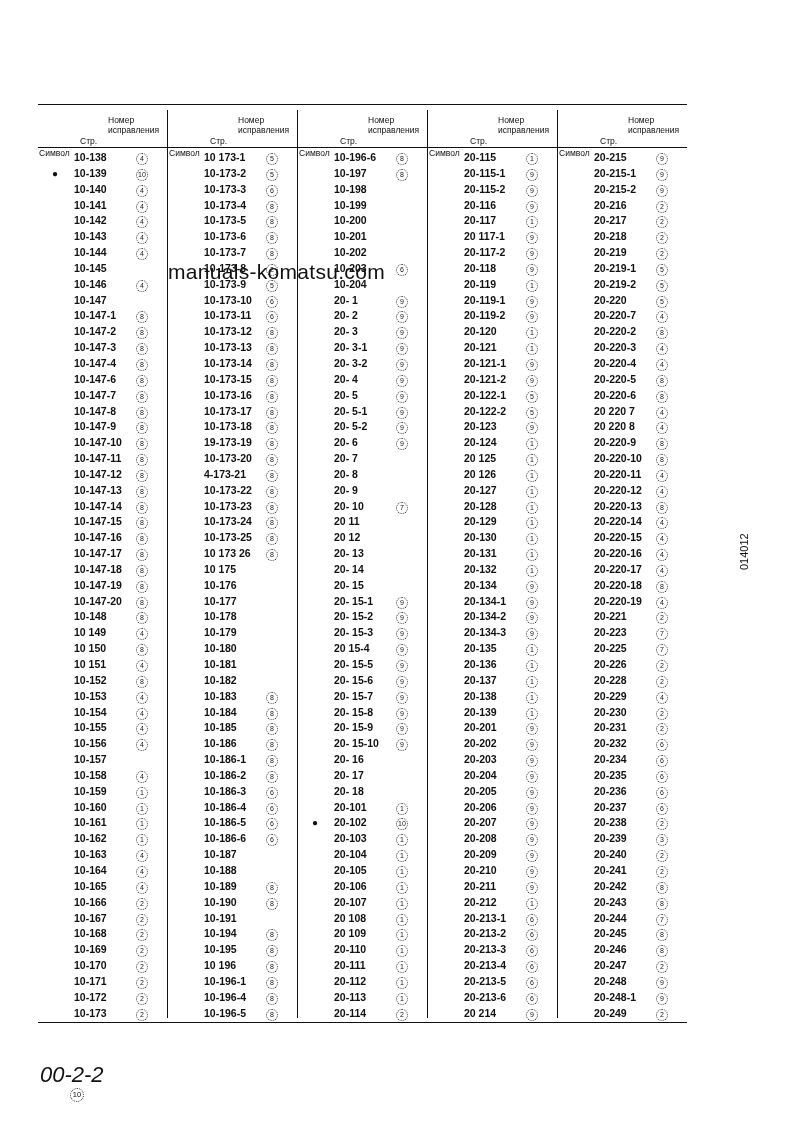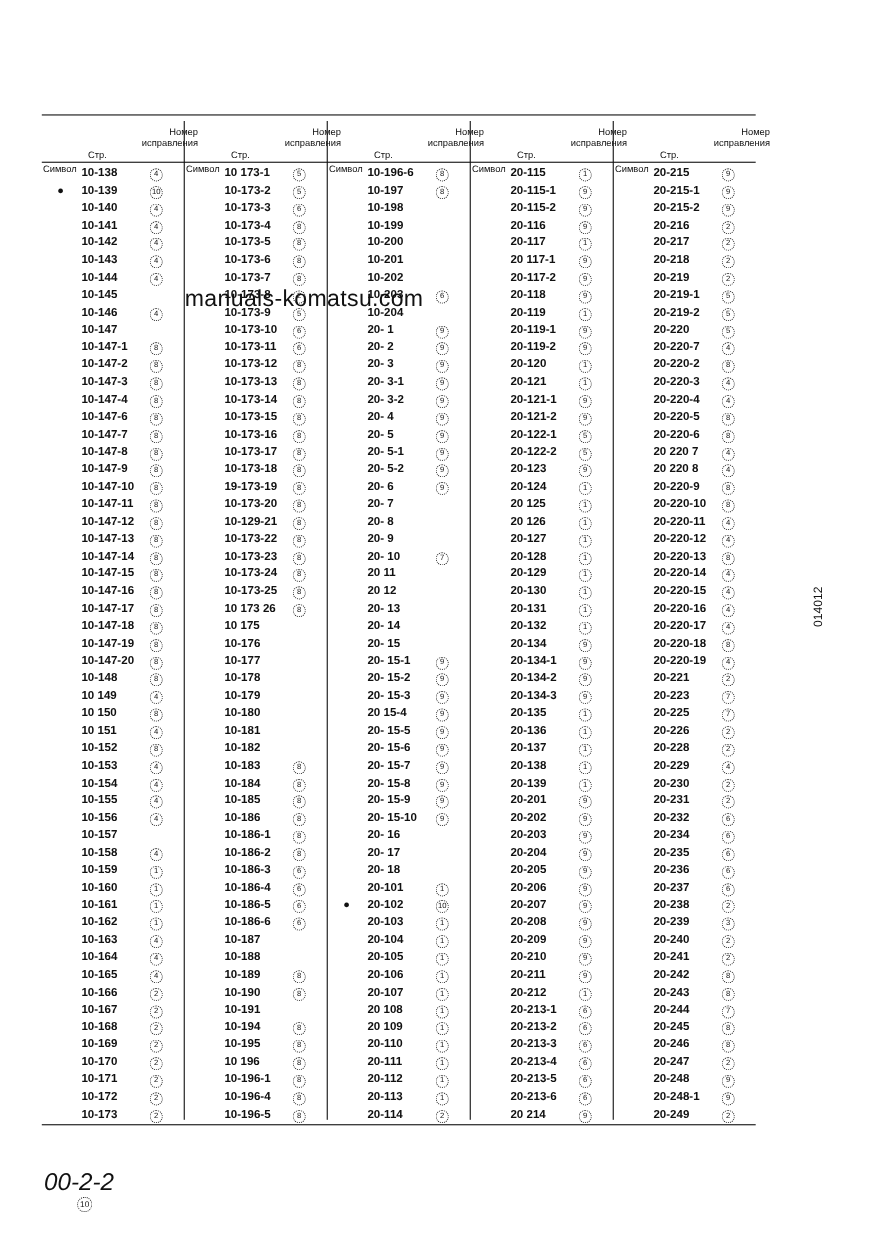--- a/index.html
+++ b/index.html
@@ -6,21 +6,21 @@
   body{width:793px;height:1123px;position:relative;overflow:hidden;font-family:"Liberation Sans",sans-serif;color:#111;}
   .table{position:absolute;left:38px;top:104px;width:649px;height:919px;}
   .rule{position:absolute;left:0;width:649px;height:0;border-top:1.5px solid #111;}
   .rule.top{top:0;}
   .rule.mid{top:43px;}
   .rule.bot{top:918px;}
   .col{position:absolute;top:0;width:130px;height:919px;}
   .col .hdr{position:absolute;top:8px;left:0;width:130px;height:30px;font-size:8.5px;line-height:10px;}
   .hdr .sym{position:absolute;left:1px;top:11px;margin-top:25px;}
   .hdr .pg{position:absolute;left:42px;top:24px;}
-  .hdr .rev{position:absolute;left:80px;top:3px;text-align:right;width:62px;font-size:8.5px;}
+  .hdr .rev{position:absolute;left:70px;top:3px;text-align:left;width:62px;font-size:8.5px;}
   .col .vline{position:absolute;right:0;top:6px;width:0;border-left:1px solid #111;}
   .col .rows{position:absolute;top:46px;left:0;width:130px;}
   .row{position:relative;height:15.85px;font-size:10.5px;line-height:15.85px;font-weight:bold;}
   .row .bullet{position:absolute;left:14px;top:0;font-size:10px;}
   .row .page{position:absolute;left:36px;}
   .row .mark{position:absolute;left:98px;top:3px;width:10px;height:10px;border:1px dotted #333;border-radius:50%;font-size:7px;line-height:10px;text-align:center;font-weight:normal;}
   .col5 .row .mark{left:98px;}
   .watermark{position:absolute;left:168px;top:244px;font-size:21px;color:#111;letter-spacing:0.3px;margin-top:16px;}
   .pagenum{position:absolute;left:40px;top:1062px;font-size:22px;font-style:italic;}
   .pagerev{position:absolute;left:70px;top:1088px;width:12px;height:12px;border:1px dotted #333;border-radius:50%;font-size:7.5px;line-height:12px;text-align:center;}
@@ -345,21 +345,21 @@
         </div>
         <div class="row">
           <span class="page">19-173-19</span>
           <span class="mark">8</span>
         </div>
         <div class="row">
           <span class="page">10-173-20</span>
           <span class="mark">8</span>
         </div>
         <div class="row">
-          <span class="page">10-129-21</span>
+          <span class="page">4-173-21</span>
           <span class="mark">8</span>
         </div>
         <div class="row">
           <span class="page">10-173-22</span>
           <span class="mark">8</span>
         </div>
         <div class="row">
           <span class="page">10-173-23</span>
           <span class="mark">8</span>
         </div>

